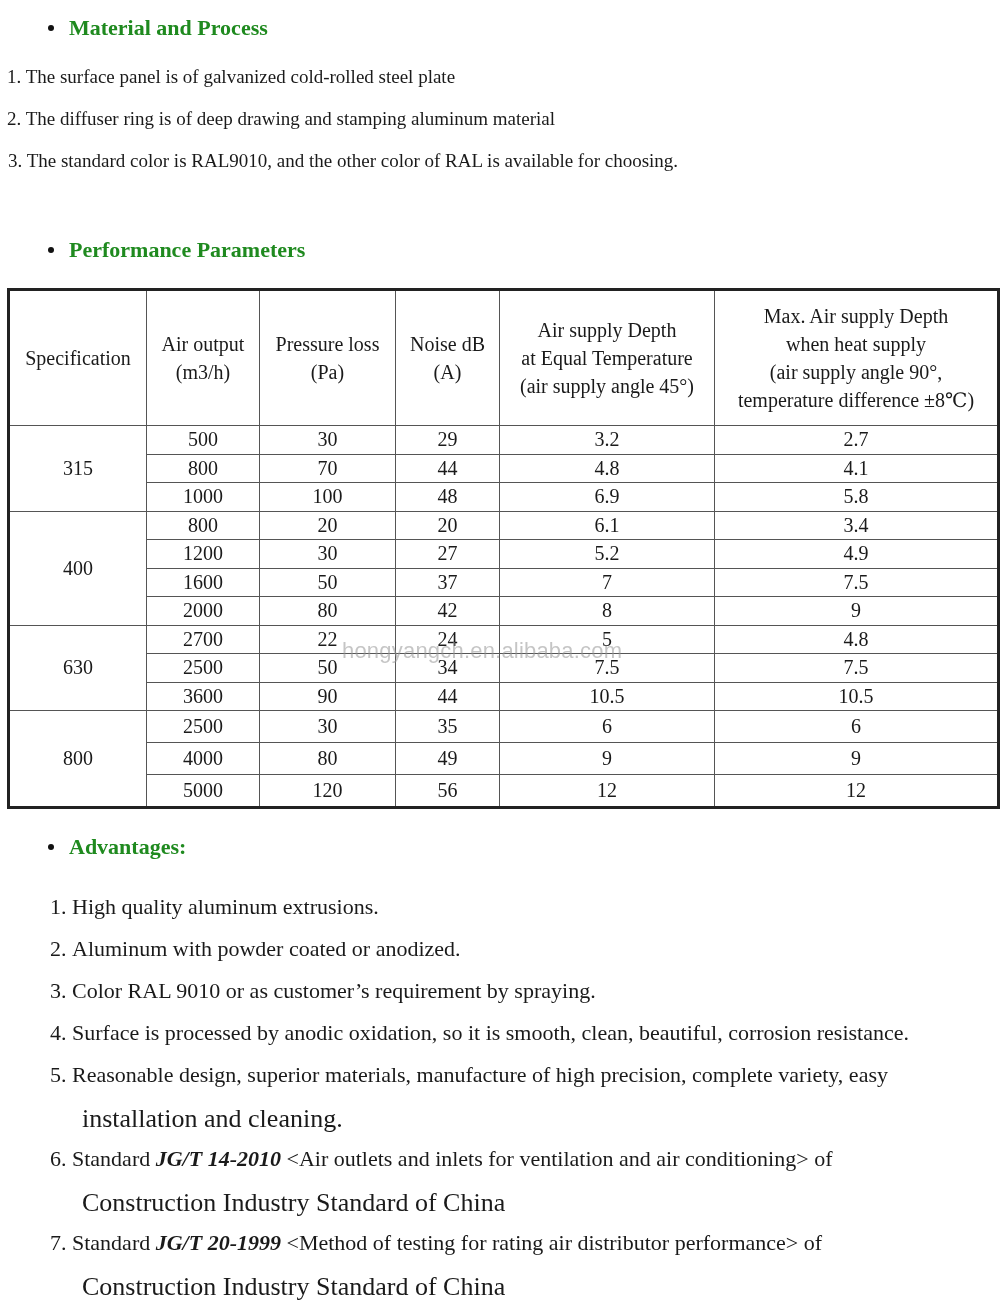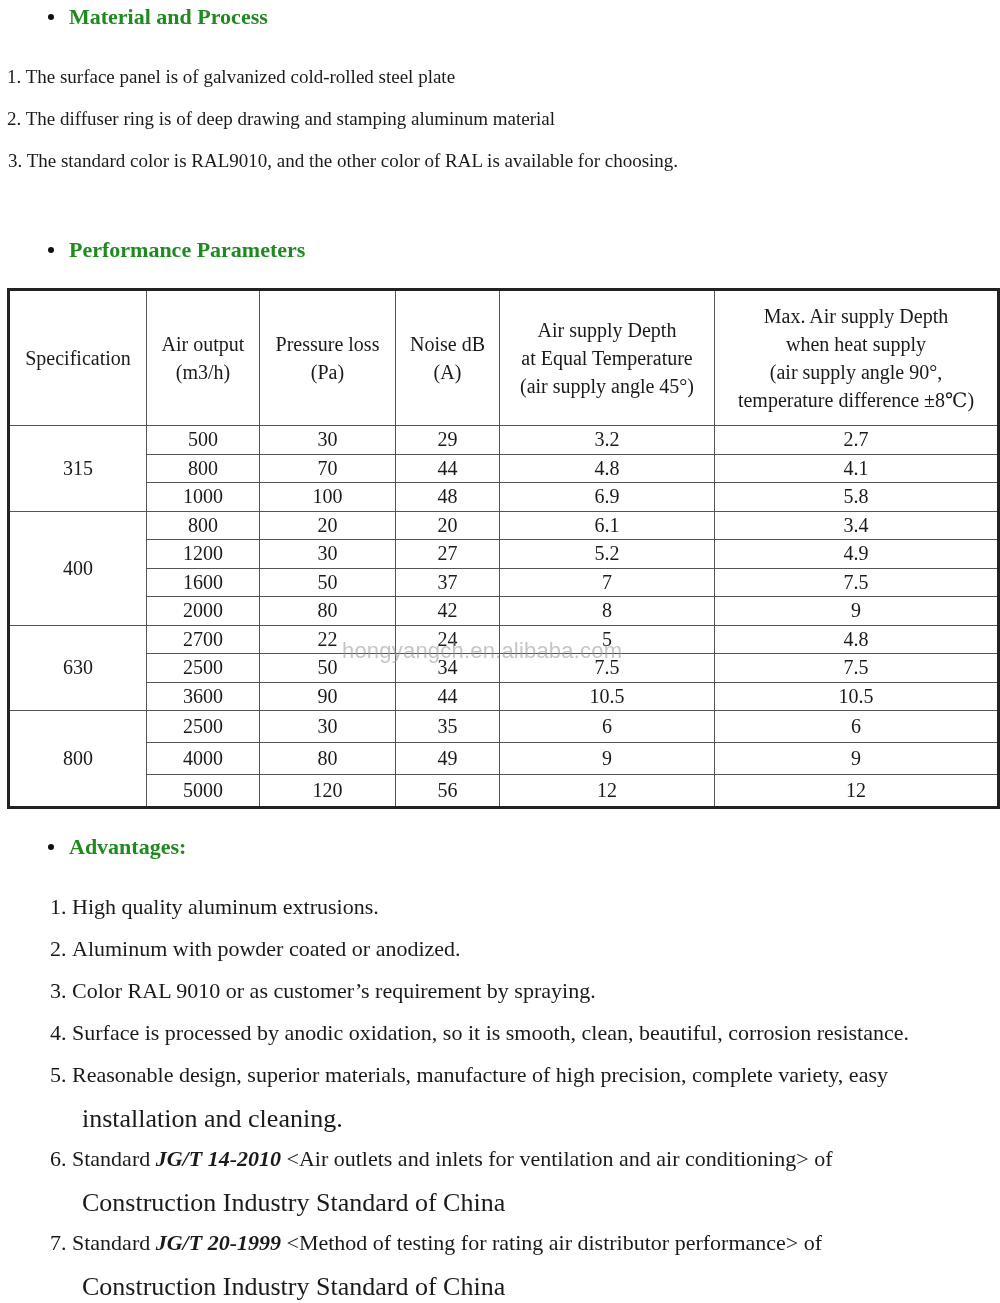--- a/index.html
+++ b/index.html
@@ -18,21 +18,21 @@
   .wm { position:absolute; left:342px; top:638px; font-family:"Liberation Sans", sans-serif;
         font-size:22px; color:rgba(150,150,150,0.55); letter-spacing:0.2px; pointer-events:none; }
   .adv { position:absolute; font-size:22px; line-height:1; white-space:nowrap; }
   .adv .num { display:inline-block; width:22px; }
   .cont { position:absolute; left:82px; font-size:26px; line-height:1; white-space:nowrap; }
   b.std { font-style:italic; font-weight:bold; }
 </style>
 </head>
 <body>
 
-<div class="heading" style="top:6px;">
+<div class="heading" style="top:17px;">
   <span class="bullet"></span><span>Material and Process</span>
 </div>
 <div class="para" style="left:7px; top:67px;">1. The surface panel is of galvanized cold-rolled steel plate</div>
 <div class="para" style="left:7px; top:109px;">2. The diffuser ring is of deep drawing and stamping aluminum material</div>
 <div class="para" style="left:8px; top:151px;text-align:center;">3. The standard color is RAL9010, and the other color of RAL is available for choosing.</div>
 
 <div class="heading" style="top:239px;">
   <span class="bullet"></span><span>Performance Parameters</span>
 </div>
 

